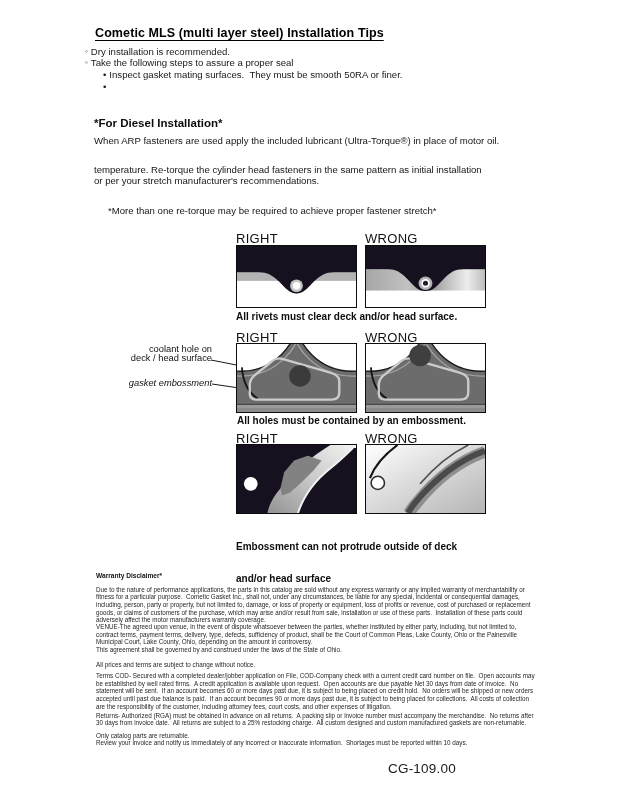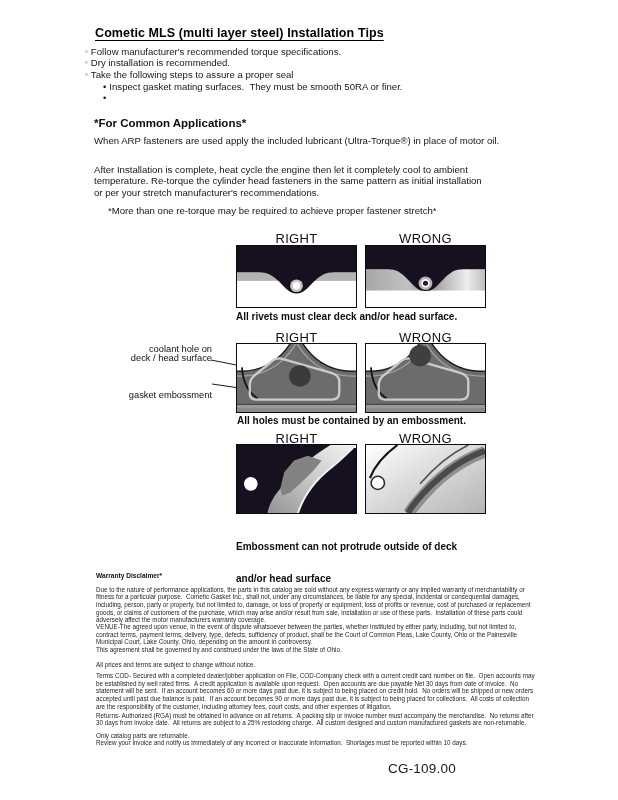--- a/index.html
+++ b/index.html
@@ -12,53 +12,51 @@
   .tips{font-size:9.6px;line-height:11.7px;color:#181818;}
   .tline{white-space:pre;}
   .l2{padding-left:18px;}
   .mk1::before{content:"◦";font-size:8px;vertical-align:1px;margin-right:3px;}
   .mk2::before{content:"•";margin-right:3px;}
   
   .h2{font-size:11.5px;font-weight:bold;color:#0c0c0c;}
   .body-p{font-size:9.6px;line-height:11.6px;}
   .body-p div{white-space:pre;}
   
-  .dg-label{font-size:13px;color:#101010;text-align:center;width:121px;letter-spacing:.3px;}
+  .dg-label{font-size:13px;color:#101010;width:121px;letter-spacing:.3px;}
   .dg-box{width:121px;height:63px;border:1.5px solid #0b0b10;box-sizing:border-box;background:#fff;}
   .dg-box svg{display:block;width:100%;height:100%;}
   .dg-box.tall{height:70px;}
   .cap{font-size:10px;font-weight:bold;color:#0d0d0d;white-space:pre;line-height:10.8px;}
   .callout{font-size:9.3px;line-height:9.4px;color:#111;text-align:right;width:116px;}
   .callout div{white-space:pre;}
   
   .disc{font-size:6.3px;line-height:7.7px;color:#1f1f1f;}
   .disc div{white-space:pre;}
   .disc-h{font-size:6.6px;font-weight:bold;color:#111;}
   
   .pagenum{font-size:13.5px;color:#1a1a1a;letter-spacing:.2px;}
 </style>
 </head>
 <body>
 
 <div class="abs title" style="left:95px;top:26px;">Cometic MLS (multi layer steel) Installation Tips</div>
 
 <div class="abs tips" style="left:85px;top:45.5px;">
-  <div class="tline"><span class="mk1"></span><span>Follow manufacturer's recommended torque specifications.</span></div>
   <div class="tline"><span class="mk1"></span><span>Dry installation is recommended.</span></div>
   <div class="tline"><span class="mk1"></span><span>Take the following steps to assure a proper seal</span></div>
   <div class="tline l2"><span class="mk2"></span><span>Inspect gasket mating surfaces.  They must be smooth 50RA or finer.</span></div>
   <div class="tline l2"><span class="mk2"></span></div>
 </div>
 
-<div class="abs h2" style="left:94px;top:116.5px;">*For Common Applications*</div>
+<div class="abs h2" style="left:94px;top:116.5px;">*For Diesel Installation*</div>
 <div class="abs body-p" style="left:94px;top:134.5px;">
   <div>When ARP fasteners are used apply the included lubricant (Ultra-Torque®) in place of motor oil.</div>
 </div>
 <div class="abs body-p" style="left:94px;top:163.5px;">
-  <div>After Installation is complete, heat cycle the engine then let it completely cool to ambient</div>
   <div>temperature. Re-torque the cylinder head fasteners in the same pattern as initial installation</div>
   <div>or per your stretch manufacturer's recommendations.</div>
 </div>
 <div class="abs body-p pre" style="left:88px;top:204.5px;margin-left:20px;">*More than one re-torque may be required to achieve proper fastener stretch*</div>
 
 <div class="abs dg-label" style="left:236px;top:230.5px;">RIGHT</div>
 <div class="abs dg-label" style="left:365px;top:230.5px;">WRONG</div>
 
 <div class="abs dg-box" style="left:236px;top:245px;">
   <svg viewBox="0 0 121 63" preserveAspectRatio="none">
@@ -91,21 +89,21 @@
 </div>
 <div class="abs cap" style="left:236px;top:312px;">All rivets must clear deck and/or head surface.</div>
 
 <div class="abs dg-label" style="left:236px;top:329.5px;">RIGHT</div>
 <div class="abs dg-label" style="left:365px;top:329.5px;">WRONG</div>
 
 <div class="abs callout" style="left:96px;top:345px;">
   <div>coolant hole on</div>
   <div>deck / head surface</div>
 </div>
-<div class="abs callout" style="left:96px;top:391px;">
+<div class="abs callout" style="left:96px;top:379px;font-style:italic;">
   <div>gasket embossment</div>
 </div>
 <svg class="abs" style="left:205px;top:340px;" width="100" height="60" viewBox="0 0 100 60">
   <line x1="6" y1="20" x2="87" y2="36" stroke="#1a1a1a" stroke-width="1"></line>
   <line x1="7" y1="44" x2="55" y2="51" stroke="#1a1a1a" stroke-width="1"></line>
 </svg>
 
 <div class="abs dg-box tall" style="left:236px;top:342.5px;">
   <svg viewBox="0 0 121 70" preserveAspectRatio="none">
     <rect width="121" height="70" fill="#6c6c6c"></rect>

